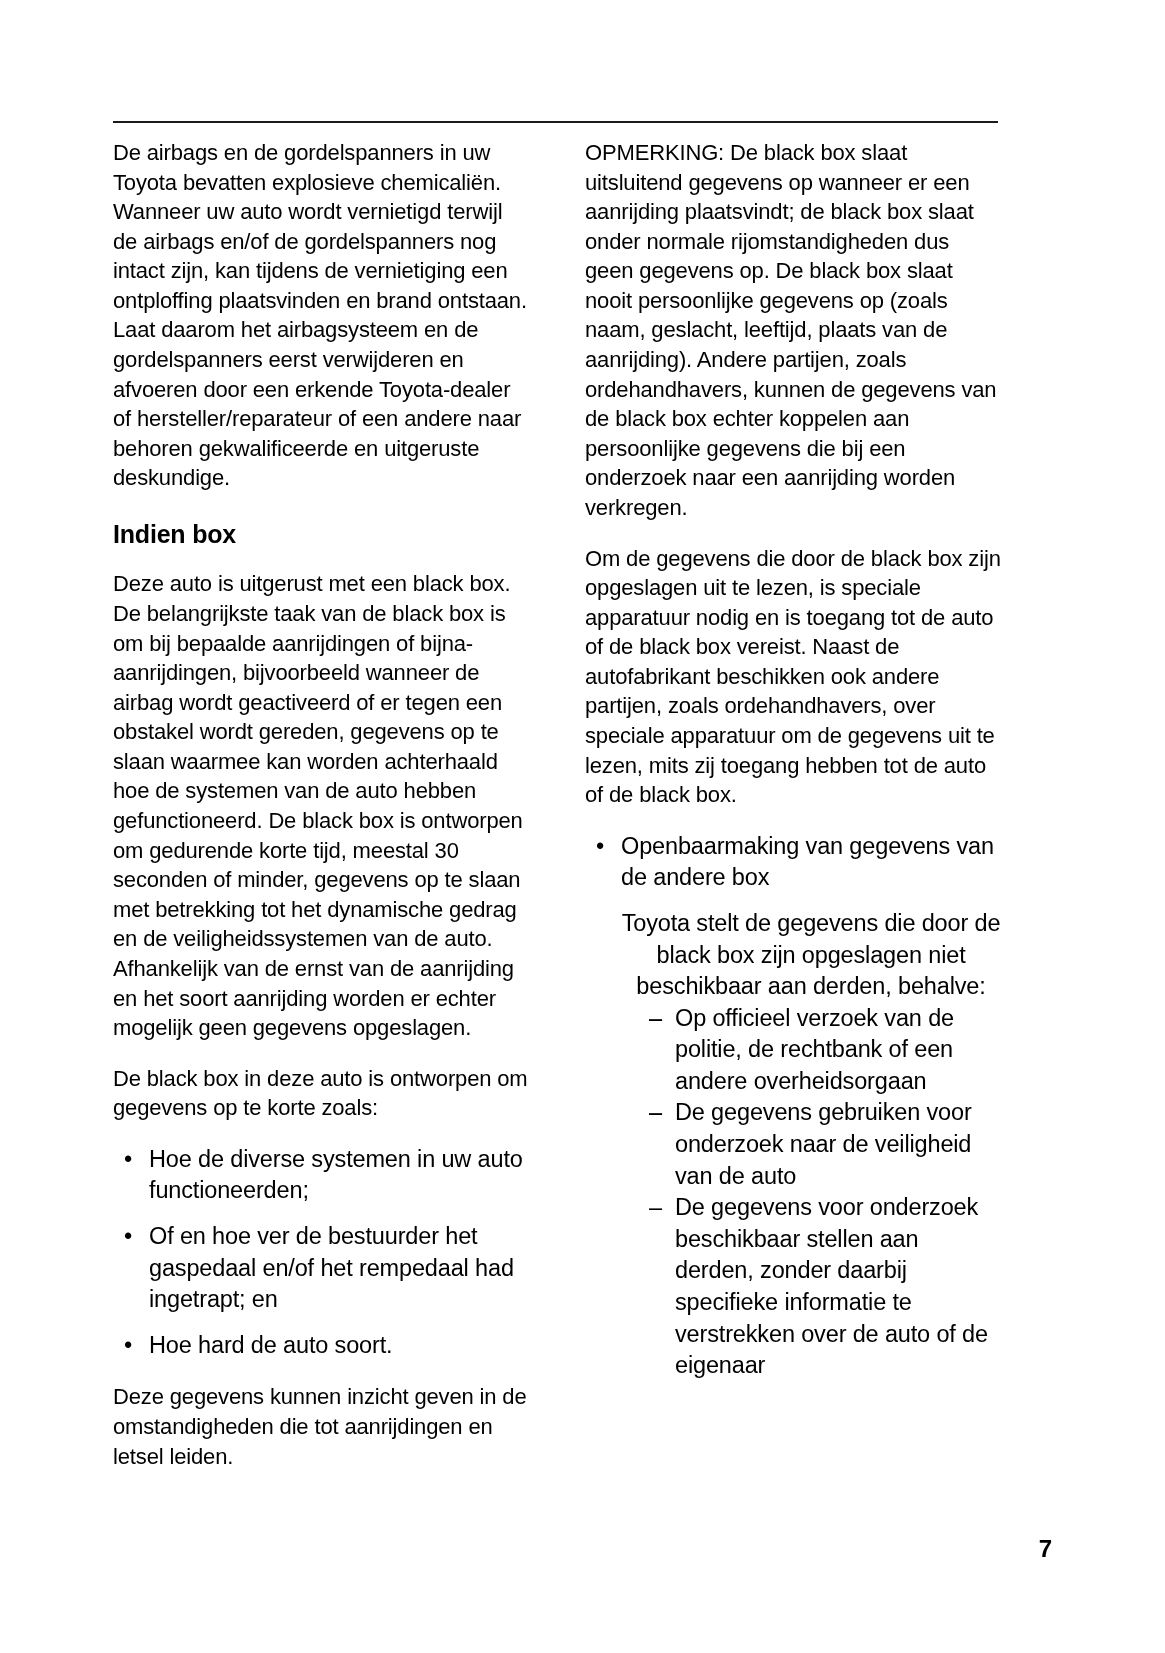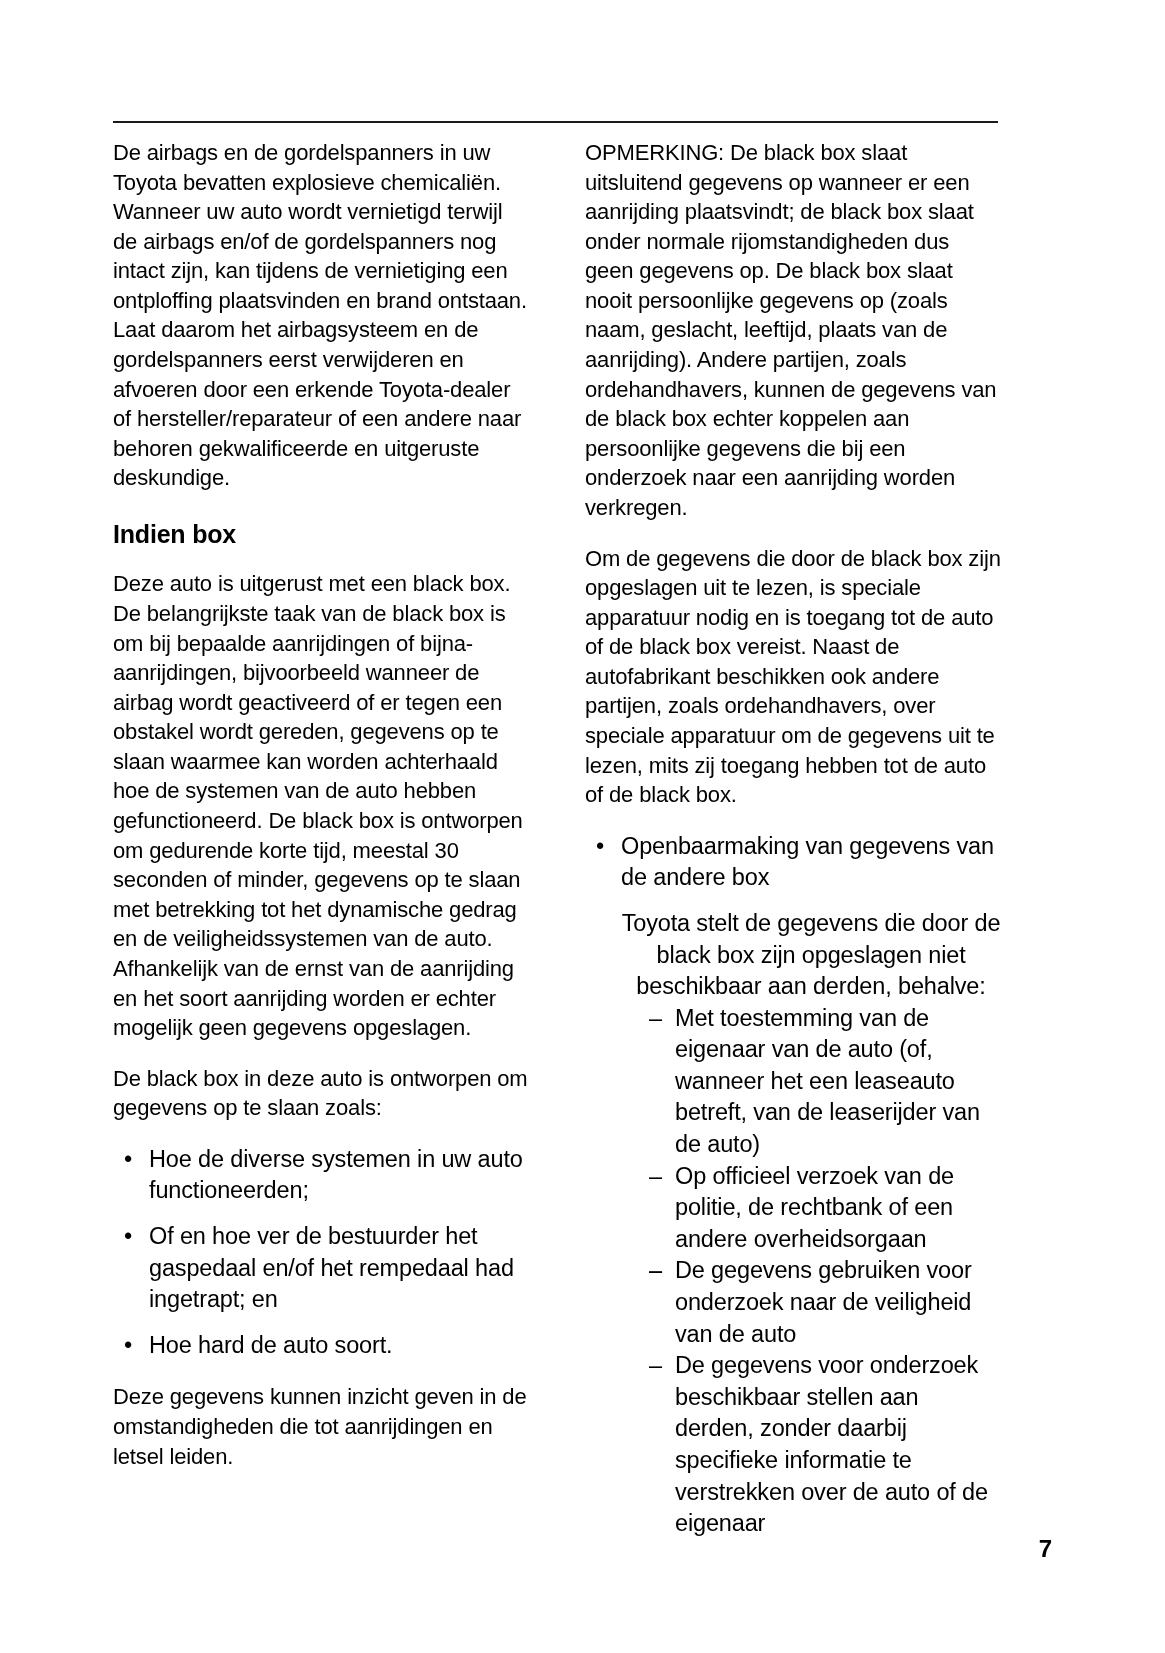--- a/index.html
+++ b/index.html
@@ -132,21 +132,21 @@
 
     <div class="col">
 
 
       <p class="body">De airbags en de gordelspanners in uw Toyota bevatten explosieve chemicaliën. Wanneer uw auto wordt vernietigd terwijl de airbags en/of de gordelspanners nog intact zijn, kan tijdens de vernietiging een ontploffing plaatsvinden en brand ontstaan. Laat daarom het airbagsysteem en de gordelspanners eerst verwijderen en afvoeren door een erkende Toyota-dealer of hersteller/reparateur of een andere naar behoren gekwalificeerde en uitgeruste deskundige.</p>
 
       <h2 class="section-title">Indien box</h2>
 
       <p class="body">Deze auto is uitgerust met een black box. De belangrijkste taak van de black box is om bij bepaalde aanrijdingen of bijna-aanrijdingen, bijvoorbeeld wanneer de airbag wordt geactiveerd of er tegen een obstakel wordt gereden, gegevens op te slaan waarmee kan worden achterhaald hoe de systemen van de auto hebben gefunctioneerd. De black box is ontworpen om gedurende korte tijd, meestal 30 seconden of minder, gegevens op te slaan met betrekking tot het dynamische gedrag en de veiligheidssystemen van de auto. Afhankelijk van de ernst van de aanrijding en het soort aanrijding worden er echter mogelijk geen gegevens opgeslagen.</p>
 
-      <p class="body">De black box in deze auto is ontworpen om gegevens op te slaan zoals:</p>
+      <p class="body">De black box in deze auto is ontworpen om gegevens op te korte zoals:</p>
 
       <ul class="bullets">
         <li>
           <span class="bullet-mark">•</span>
           <span>Hoe de diverse systemen in uw auto functioneerden;</span>
         </li>
         <li>
           <span class="bullet-mark">•</span>
           <span>Of en hoe ver de bestuurder het gaspedaal en/of het rempedaal had ingetrapt; en</span>
         </li>
@@ -169,21 +169,20 @@
       <ul class="bullets">
         <li>
           <span class="bullet-mark">•</span>
           <span>Openbaarmaking van gegevens van de andere box</span>
 
           <div class="sub-para">Toyota stelt de gegevens die door de black box zijn opgeslagen niet beschikbaar aan derden, behalve:</div>
 
           <ul class="dashes level-0">
             <li>
               <span class="dash-mark">–</span>
-              <span>Met toestemming van de eigenaar van de auto (of, wanneer het een leaseauto betreft, van de leaserijder van de auto)</span>
             </li>
             <li>
               <span class="dash-mark">–</span>
               <span>Op officieel verzoek van de politie, de rechtbank of een andere overheidsorgaan</span>
             </li>
             <li>
               <span class="dash-mark">–</span>
             </li>
           </ul>
 

